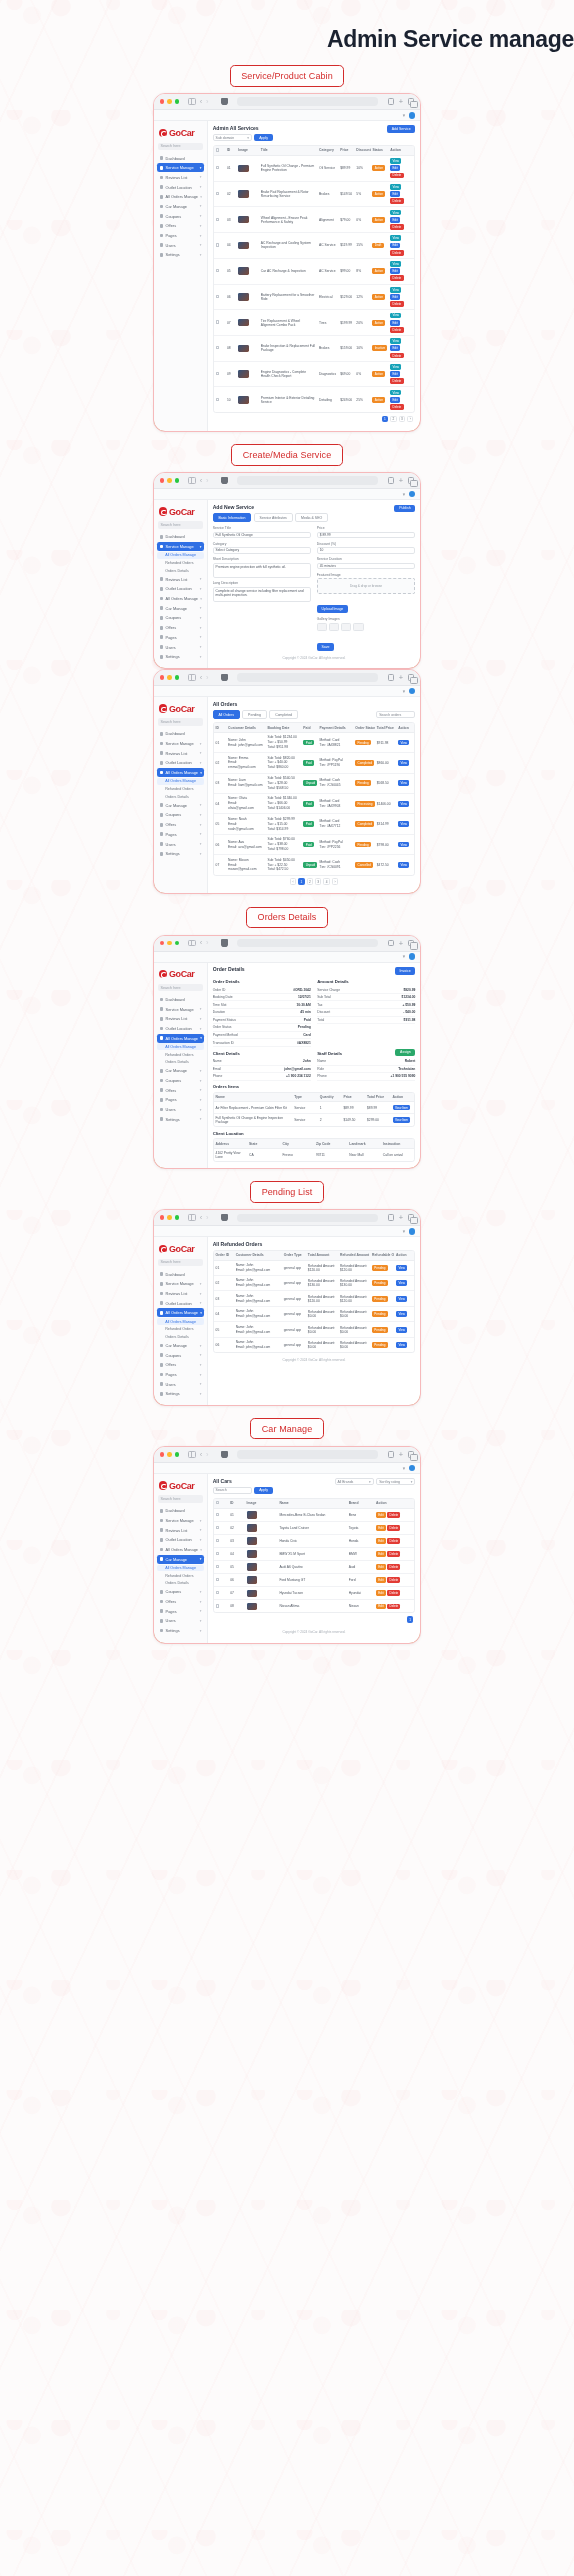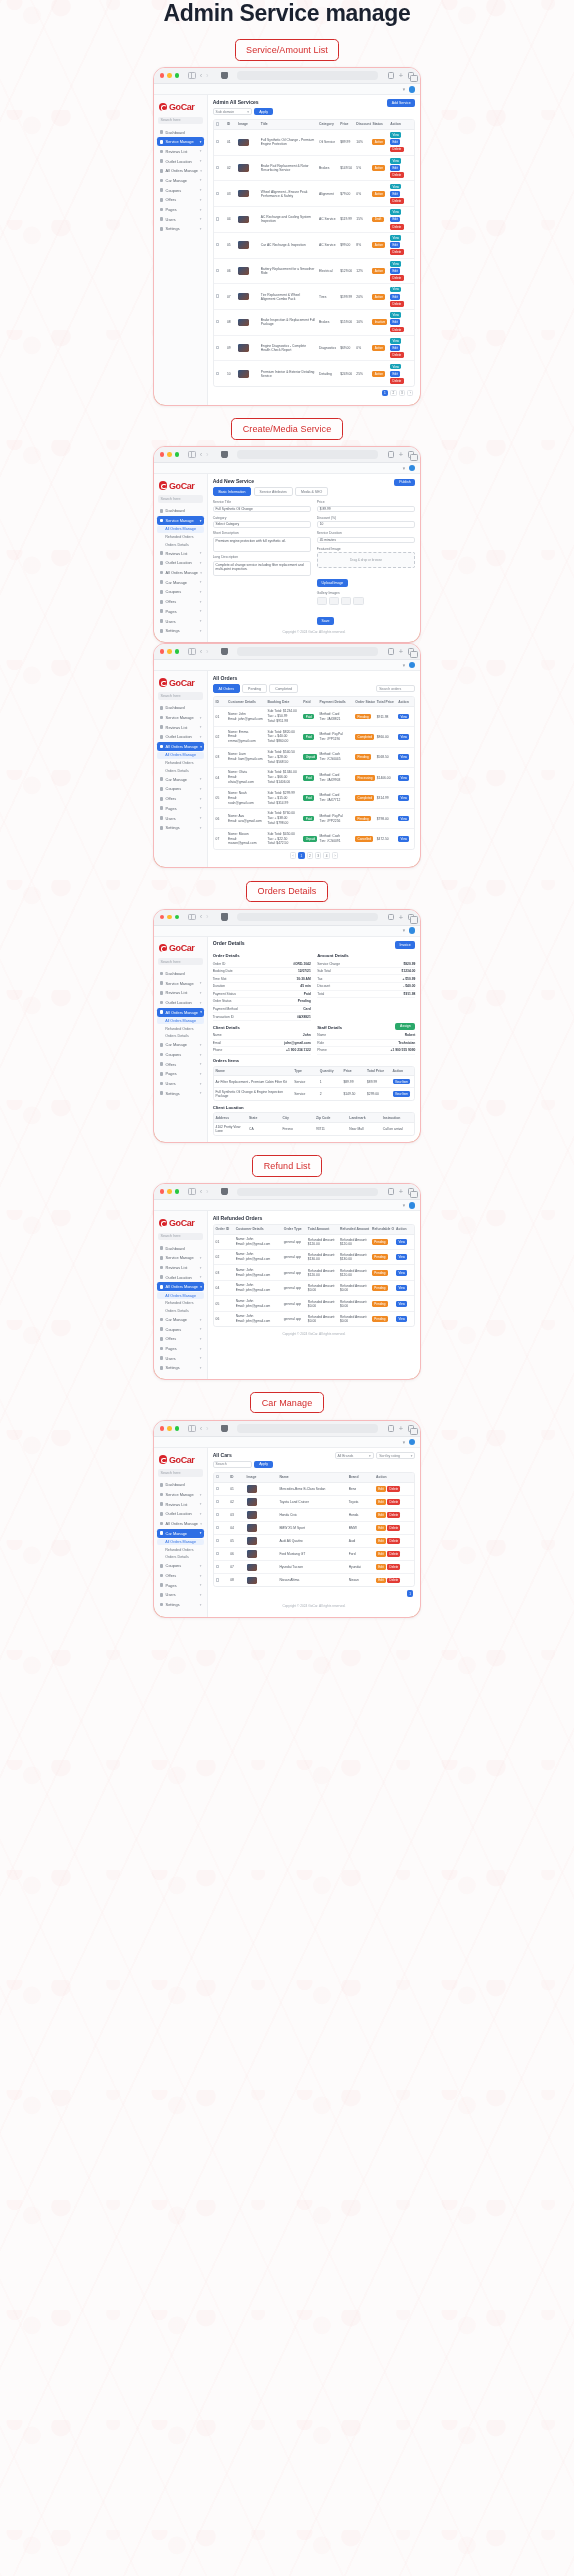--- a/index.html
+++ b/index.html
@@ -26,25 +26,26 @@
   }
   .bg-pattern:after{
     content:""; position:absolute; inset:0;
     background-image:
       repeating-linear-gradient(115deg, rgba(229,57,53,.055) 0 1.9px, transparent 1.9px 50px),
       repeating-linear-gradient(65deg, rgba(229,57,53,.045) 0 1.9px, transparent 1.9px 62px);
   }
 
   .page-title{
     position:relative;
-    text-align:center;
+    text-align:right;
     font-size:23px;
     font-weight:bold;
     color:#1b2230;
     letter-spacing:-0.3px;
+    padding-top:26px;
   }
 
   .section { position:relative; }
   .tag-wrap{ text-align:center; margin:12px 0 6.5px; position:relative; }
   .tag{
     display:inline-block;
     border:0.9px solid #d32b2b;
     color:#d32b2b;
     border-radius:4.7px;
     font-size:9px;
@@ -199,21 +200,21 @@
 </head>
 <body>
 
 <div class="bg-pattern"></div>
 
 <h1 class="page-title">Admin Service manage</h1>
 
 <div id="sections-root">
   <div class="section">
     <div class="tag-wrap">
-      <span class="tag">Service/Amount List</span>
+      <span class="tag">Service/Product Cabin</span>
     </div>
     <div class="window">
       <div class="chrome">
     <div class="dots">
       <span class="dot d1"></span>
       <span class="dot d2"></span>
       <span class="dot d3"></span>
     </div>
     <span class="ch-ico"></span>
     <span class="arrow">‹</span>
@@ -1154,21 +1155,21 @@
     </tr>
                 </tbody>
               </table>
     </div>
   </div>
       </div>
     </div>
   </div>
   <div class="section">
     <div class="tag-wrap">
-      <span class="tag">Refund List</span>
+      <span class="tag">Pending List</span>
     </div>
     <div class="window">
       <div class="chrome">
     <div class="dots">
       <span class="dot d1"></span>
       <span class="dot d2"></span>
       <span class="dot d3"></span>
     </div>
     <span class="ch-ico"></span>
     <span class="arrow">‹</span>

